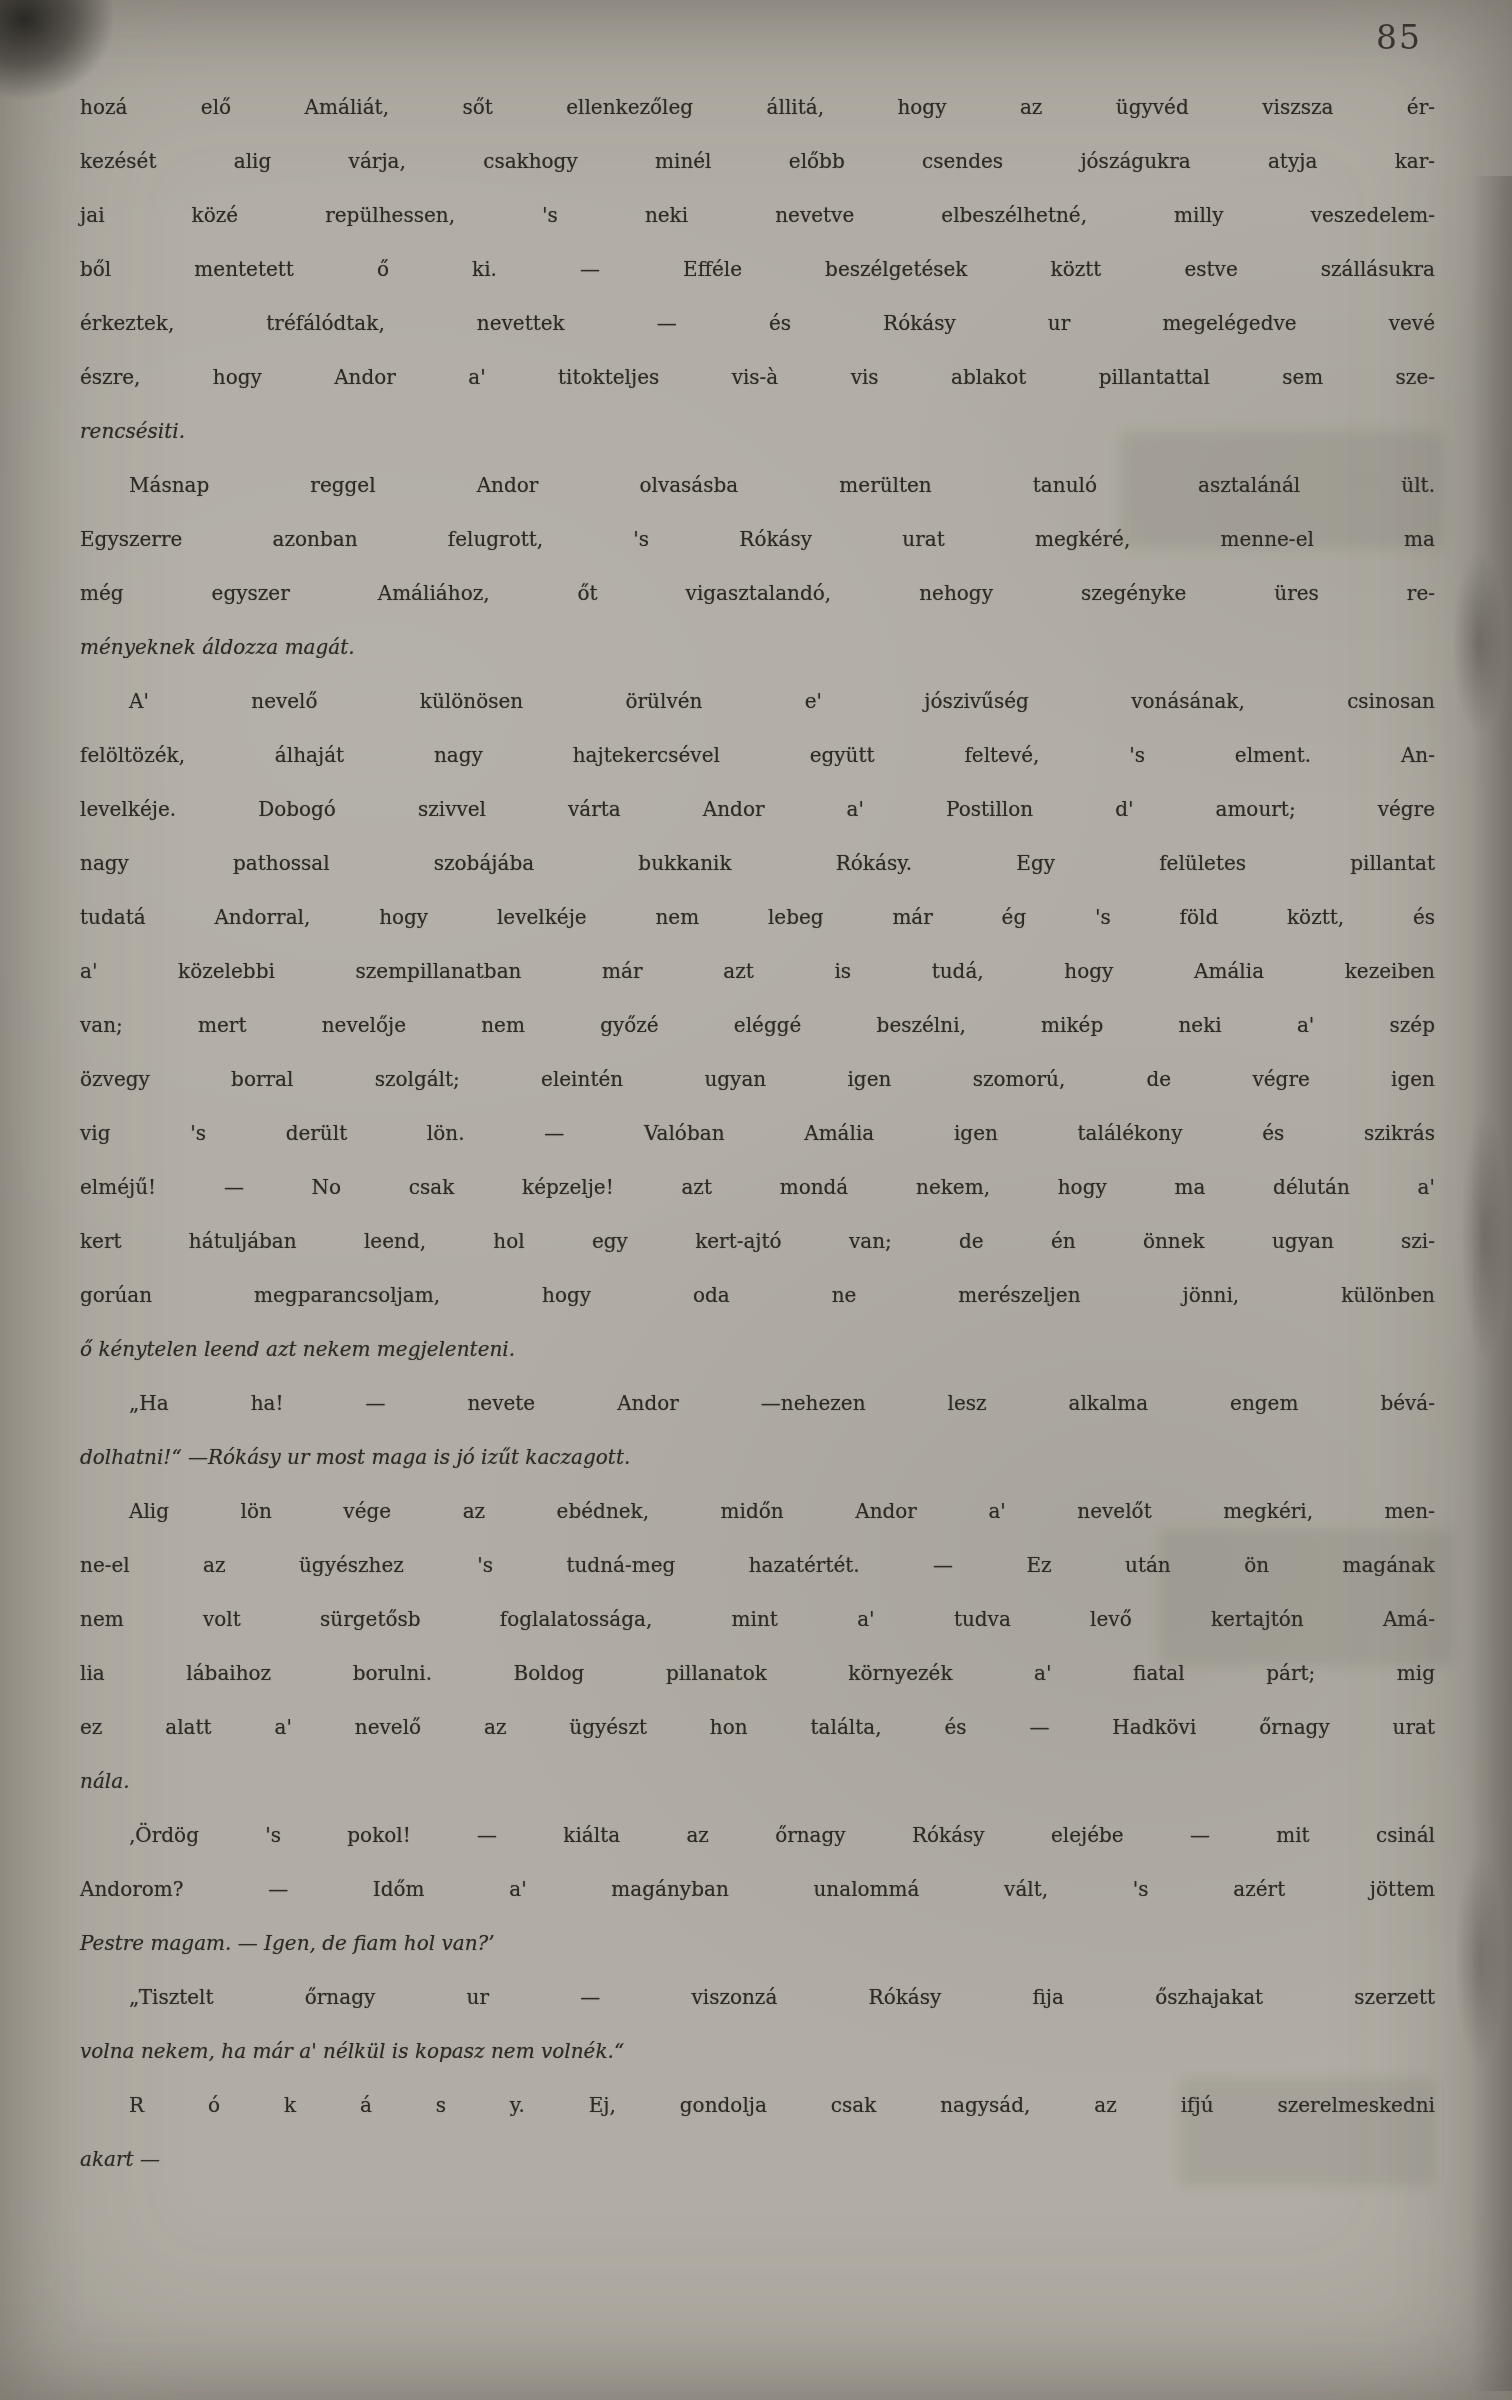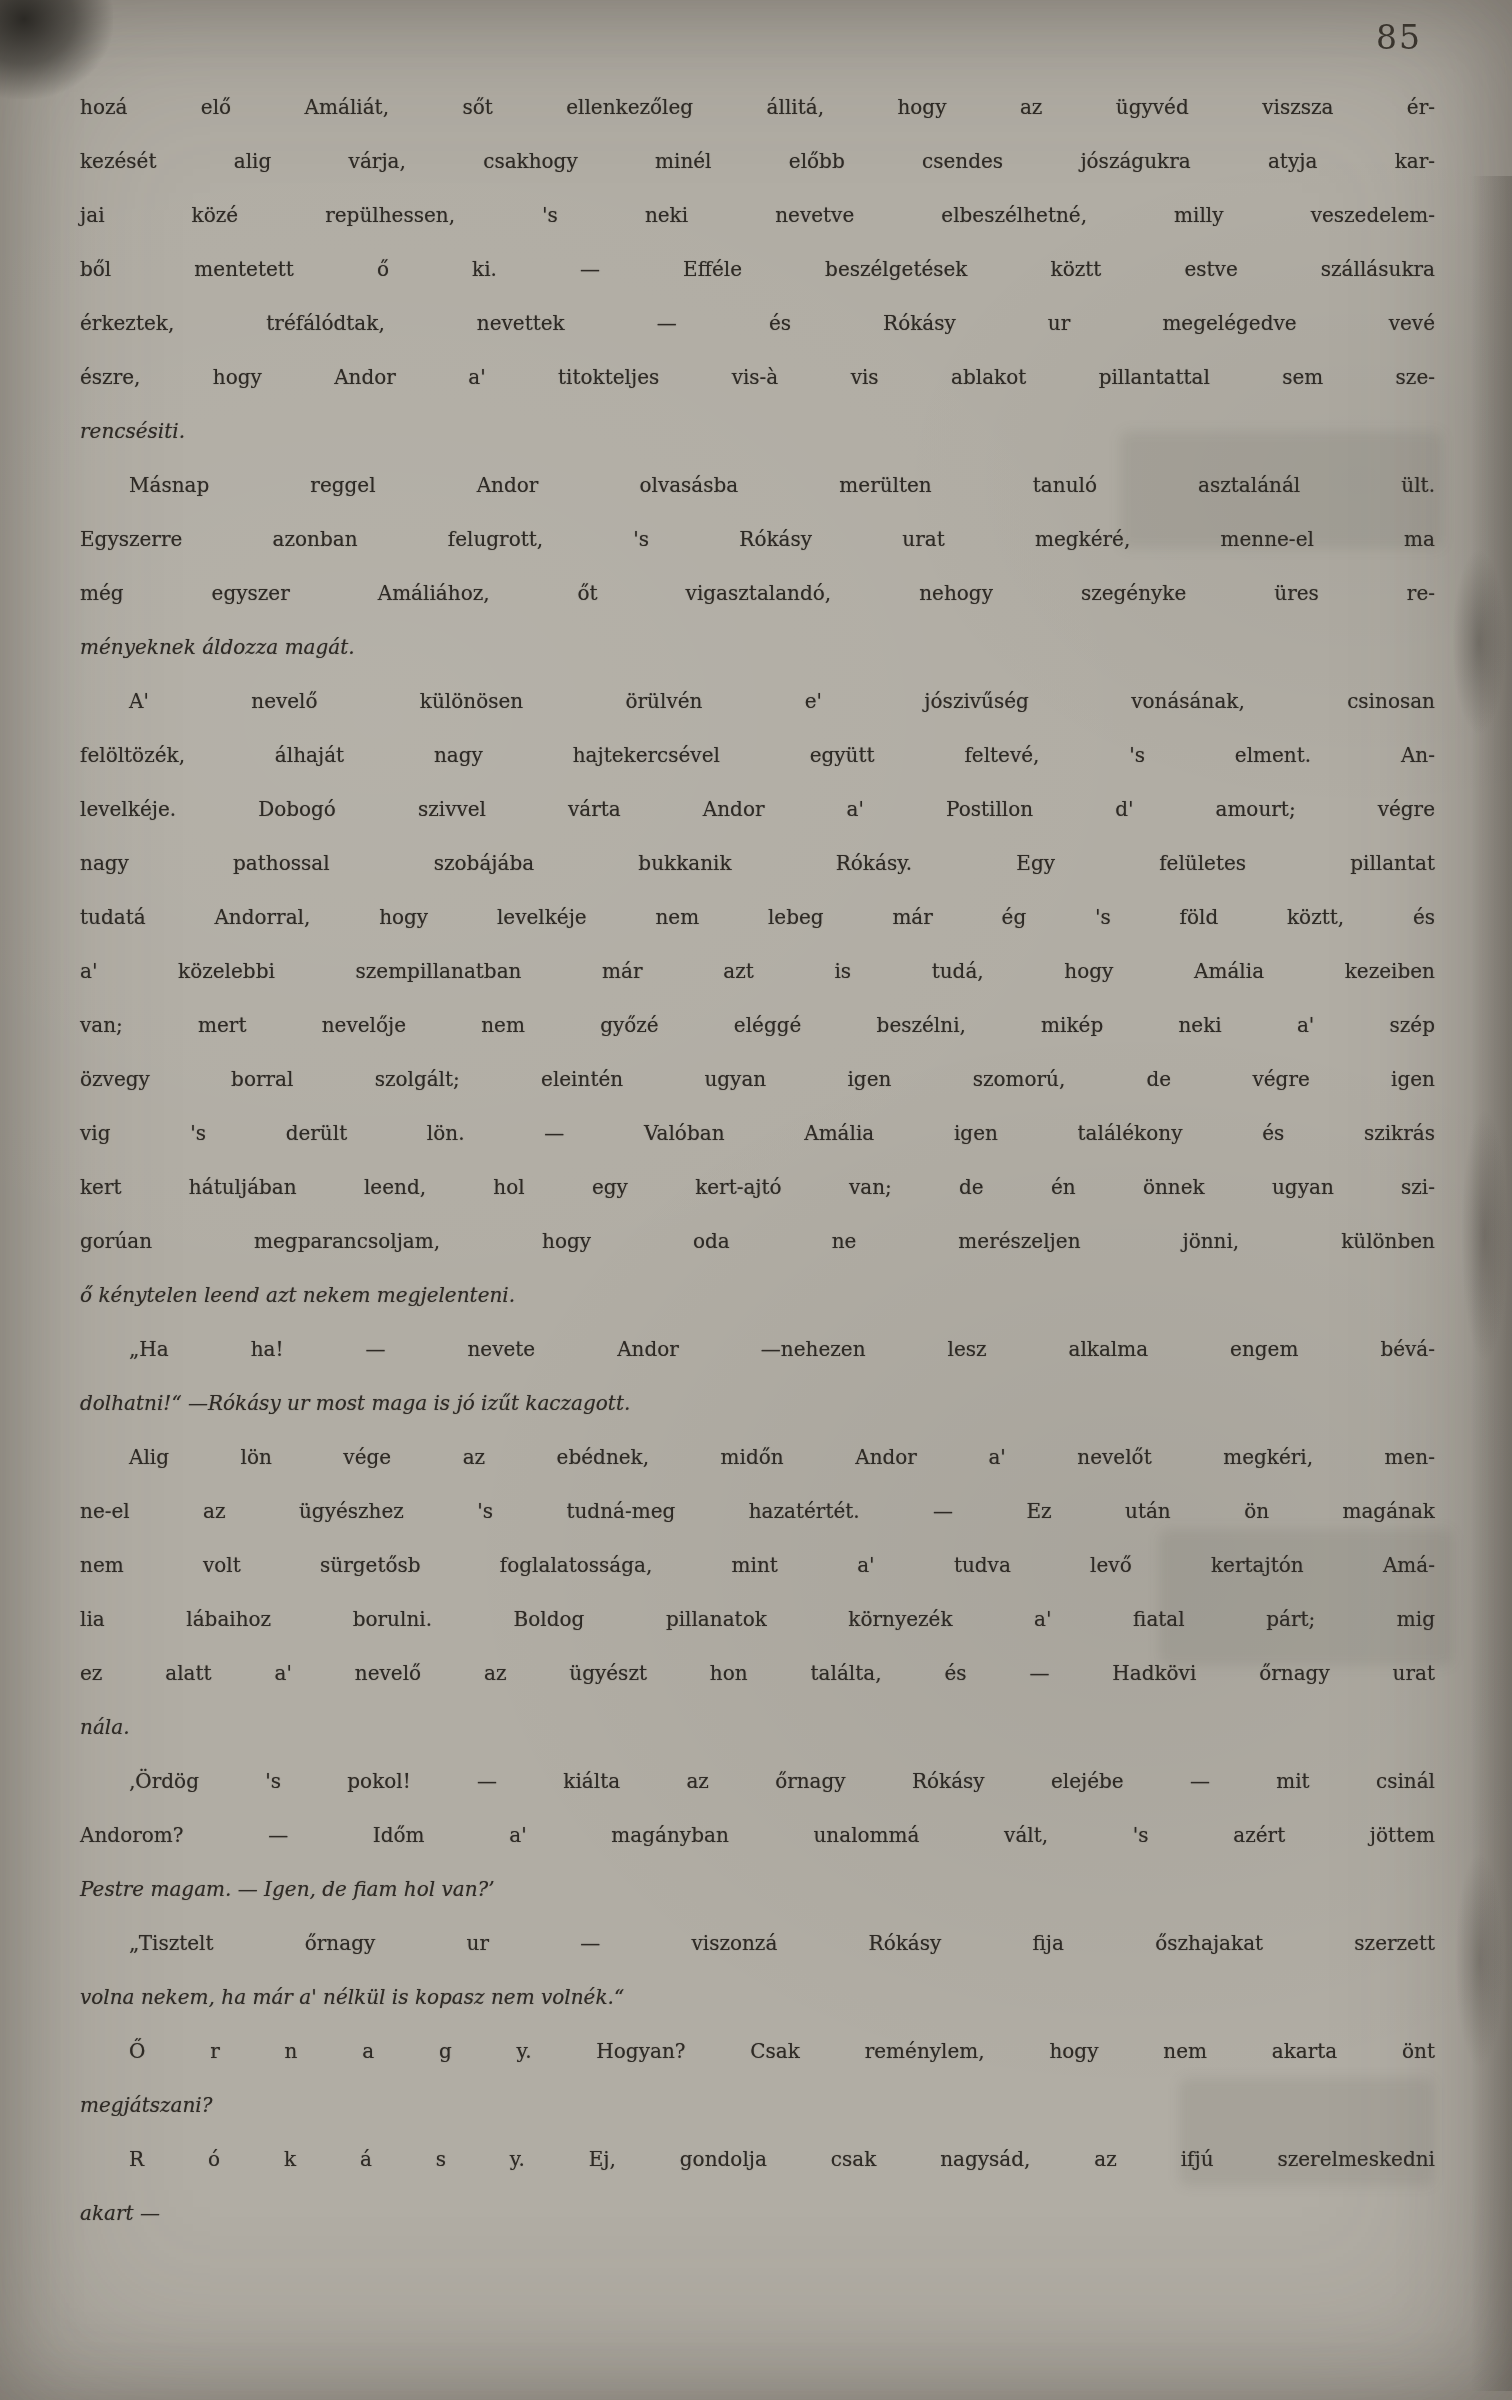--- a/index.html
+++ b/index.html
@@ -119,20 +119,21 @@
       <div class="paragraph">
         <div class="line indent">A' nevelő különösen örülvén e' jószivűség vonásának, csinosan</div>
         <div class="line">felöltözék, álhaját nagy hajtekercsével együtt feltevé, 's elment. An-</div>
         <div class="line">levelkéje. Dobogó szivvel várta Andor a' Postillon d' amourt; végre</div>
         <div class="line">nagy pathossal szobájába bukkanik Rókásy. Egy felületes pillantat</div>
         <div class="line">tudatá Andorral, hogy levelkéje nem lebeg már ég 's föld köztt, és</div>
         <div class="line">a' közelebbi szempillanatban már azt is tudá, hogy Amália kezeiben</div>
         <div class="line">van; mert nevelője nem győzé eléggé beszélni, mikép neki a' szép</div>
         <div class="line">özvegy borral szolgált; eleintén ugyan igen szomorú, de végre igen</div>
         <div class="line">vig 's derült lön. — Valóban Amália igen találékony és szikrás</div>
+        <div class="line">elméjű! — No csak képzelje! azt mondá nekem, hogy ma délután a'</div>
         <div class="line">kert hátuljában leend, hol egy kert-ajtó van; de én önnek ugyan szi-</div>
         <div class="line">gorúan megparancsoljam, hogy oda ne merészeljen jönni, különben</div>
         <div class="line last">ő kénytelen leend azt nekem megjelenteni.</div>
       </div>
       <div class="paragraph">
         <div class="line indent">„Ha ha! — nevete Andor —nehezen lesz alkalma engem bévá-</div>
         <div class="line last">dolhatni!“ —Rókásy ur most maga is jó izűt kaczagott.</div>
       </div>
       <div class="paragraph">
         <div class="line indent">Alig lön vége az ebédnek, midőn Andor a' nevelőt megkéri, men-</div>
@@ -145,23 +146,19 @@
       <div class="paragraph">
         <div class="line indent">‚Ördög 's pokol! — kiálta az őrnagy Rókásy elejébe — mit csinál</div>
         <div class="line">Andorom? — Időm a' magányban unalommá vált, 's azért jöttem</div>
         <div class="line last">Pestre magam. — Igen, de fiam hol van?’</div>
       </div>
       <div class="paragraph">
         <div class="line indent">„Tisztelt őrnagy ur — viszonzá Rókásy fija őszhajakat szerzett</div>
         <div class="line last">volna nekem, ha már a' nélkül is kopasz nem volnék.“</div>
       </div>
       <div class="paragraph">
-        <div class="line indent">Ő r n a g y.  Hogyan?  Csak reménylem,  hogy nem akarta önt</div>
-        <div class="line last">megjátszani?</div>
-      </div>
-      <div class="paragraph">
         <div class="line indent">R ó k á s y.  Ej,  gondolja csak nagysád,  az ifjú szerelmeskedni</div>
         <div class="line last">akart —</div>
       </div>
     </div>
 
 </div>
 
 
 </body></html>

